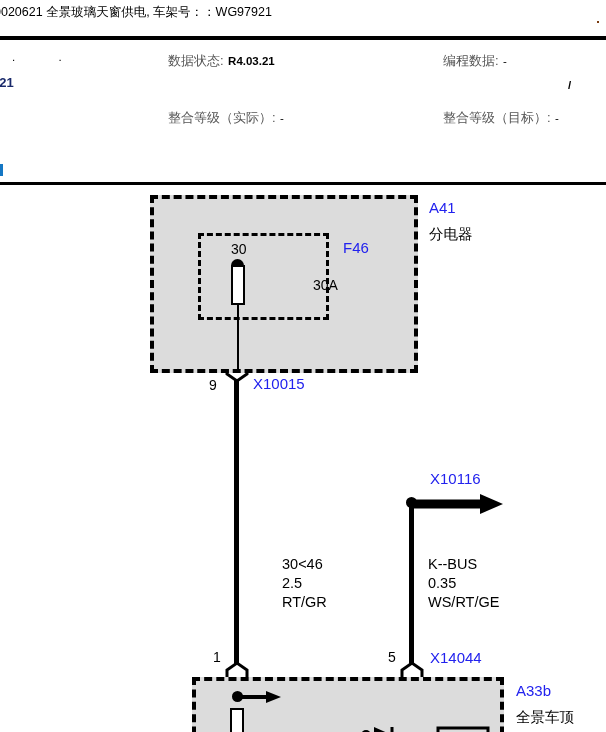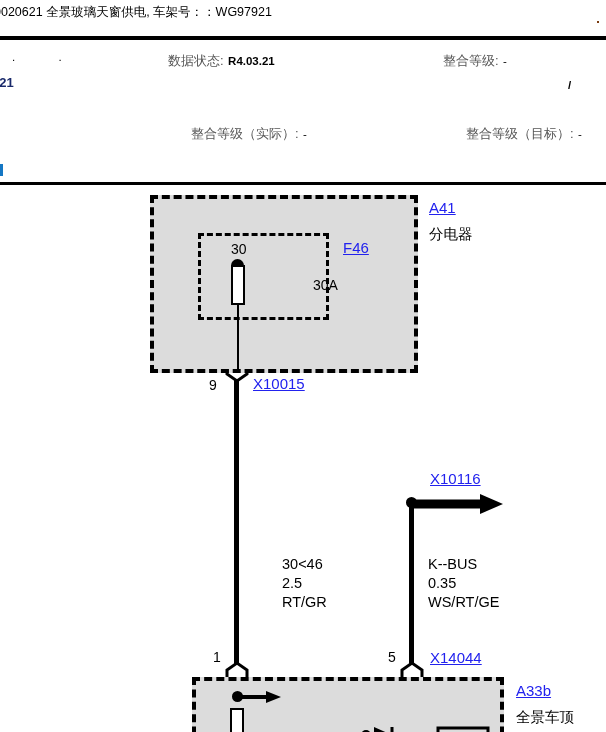--- a/index.html
+++ b/index.html
@@ -37,38 +37,38 @@
   .valn { color: #000000; font-size: 11.5px; }
 
   .row-dots { position: absolute; left: 12px; top: 11px; font-size: 11.5px; color:#000; letter-spacing: 20px; }
   .left-id { position: absolute; left: -8px; top: 35px; font-size: 13px; font-weight: bold; color: #1a2a6b; }
   .left-blue { position: absolute; left: 0px; top: 124px; width: 3px; height: 12px; background: #1577c4; }
 
   .c1 { position: absolute; left: 168px; }
   .c2 { position: absolute; left: 443px; }
   .r1 { top: 11px; }
   .r2 { top: 39px; }
-  .r3 { top: 84px; margin-left: 23px; }
+  .r3 { top: 68px; }
   .veh-tail { position: absolute; left: 568px; top: 39px; font-size: 11.5px; font-weight: bold; color: #000; }
 
   .rule-mid { position: absolute; left: 0; top: 182px; width: 606px; height: 3px; background: #000; }
 
   
   .diagram { position: absolute; left: 0; top: 185px; width: 606px; height: 547px; background: #fff; }
 
   .dashbox {
     position: absolute;
     background: #dcdcdc;
     border: 4px dashed #000;
   }
   .dashbox.nofill { background: transparent; }
 
   .lbl-blue {
     position: absolute; color: #2222ee; font-size: 15px;
-    text-decoration: underline; white-space: nowrap;
+    white-space: nowrap;
   }
   .lbl-black {
     position: absolute; color: #000; font-size: 14.5px; white-space: nowrap;
   }
   .lbl-num {
     position: absolute; color: #000; font-size: 14px; white-space: nowrap;
   }
   .wiretext {
     position: absolute; color: #000; font-size: 14.5px;
     line-height: 19px; white-space: pre; font-family: "Liberation Sans", sans-serif;
@@ -102,21 +102,21 @@
     <div class="row-dots">.    .</div>
     <div class="left-id">021</div>
     <div class="left-blue"></div>
 
     <div class="c1 r1">
       <span class="lbl">数据状态:</span>
       <span class="val">R4.03.21</span>
     </div>
 
     <div class="c2 r1">
-      <span class="lbl">整合等级:</span>
+      <span class="lbl">编程数据:</span>
       <span class="valn">-</span>
     </div>
 
     <div class="veh-tail">/</div>
 
     <div class="c1 r3">
       <span class="lbl">整合等级（实际）:</span>
       <span class="valn">-</span>
     </div>
 

